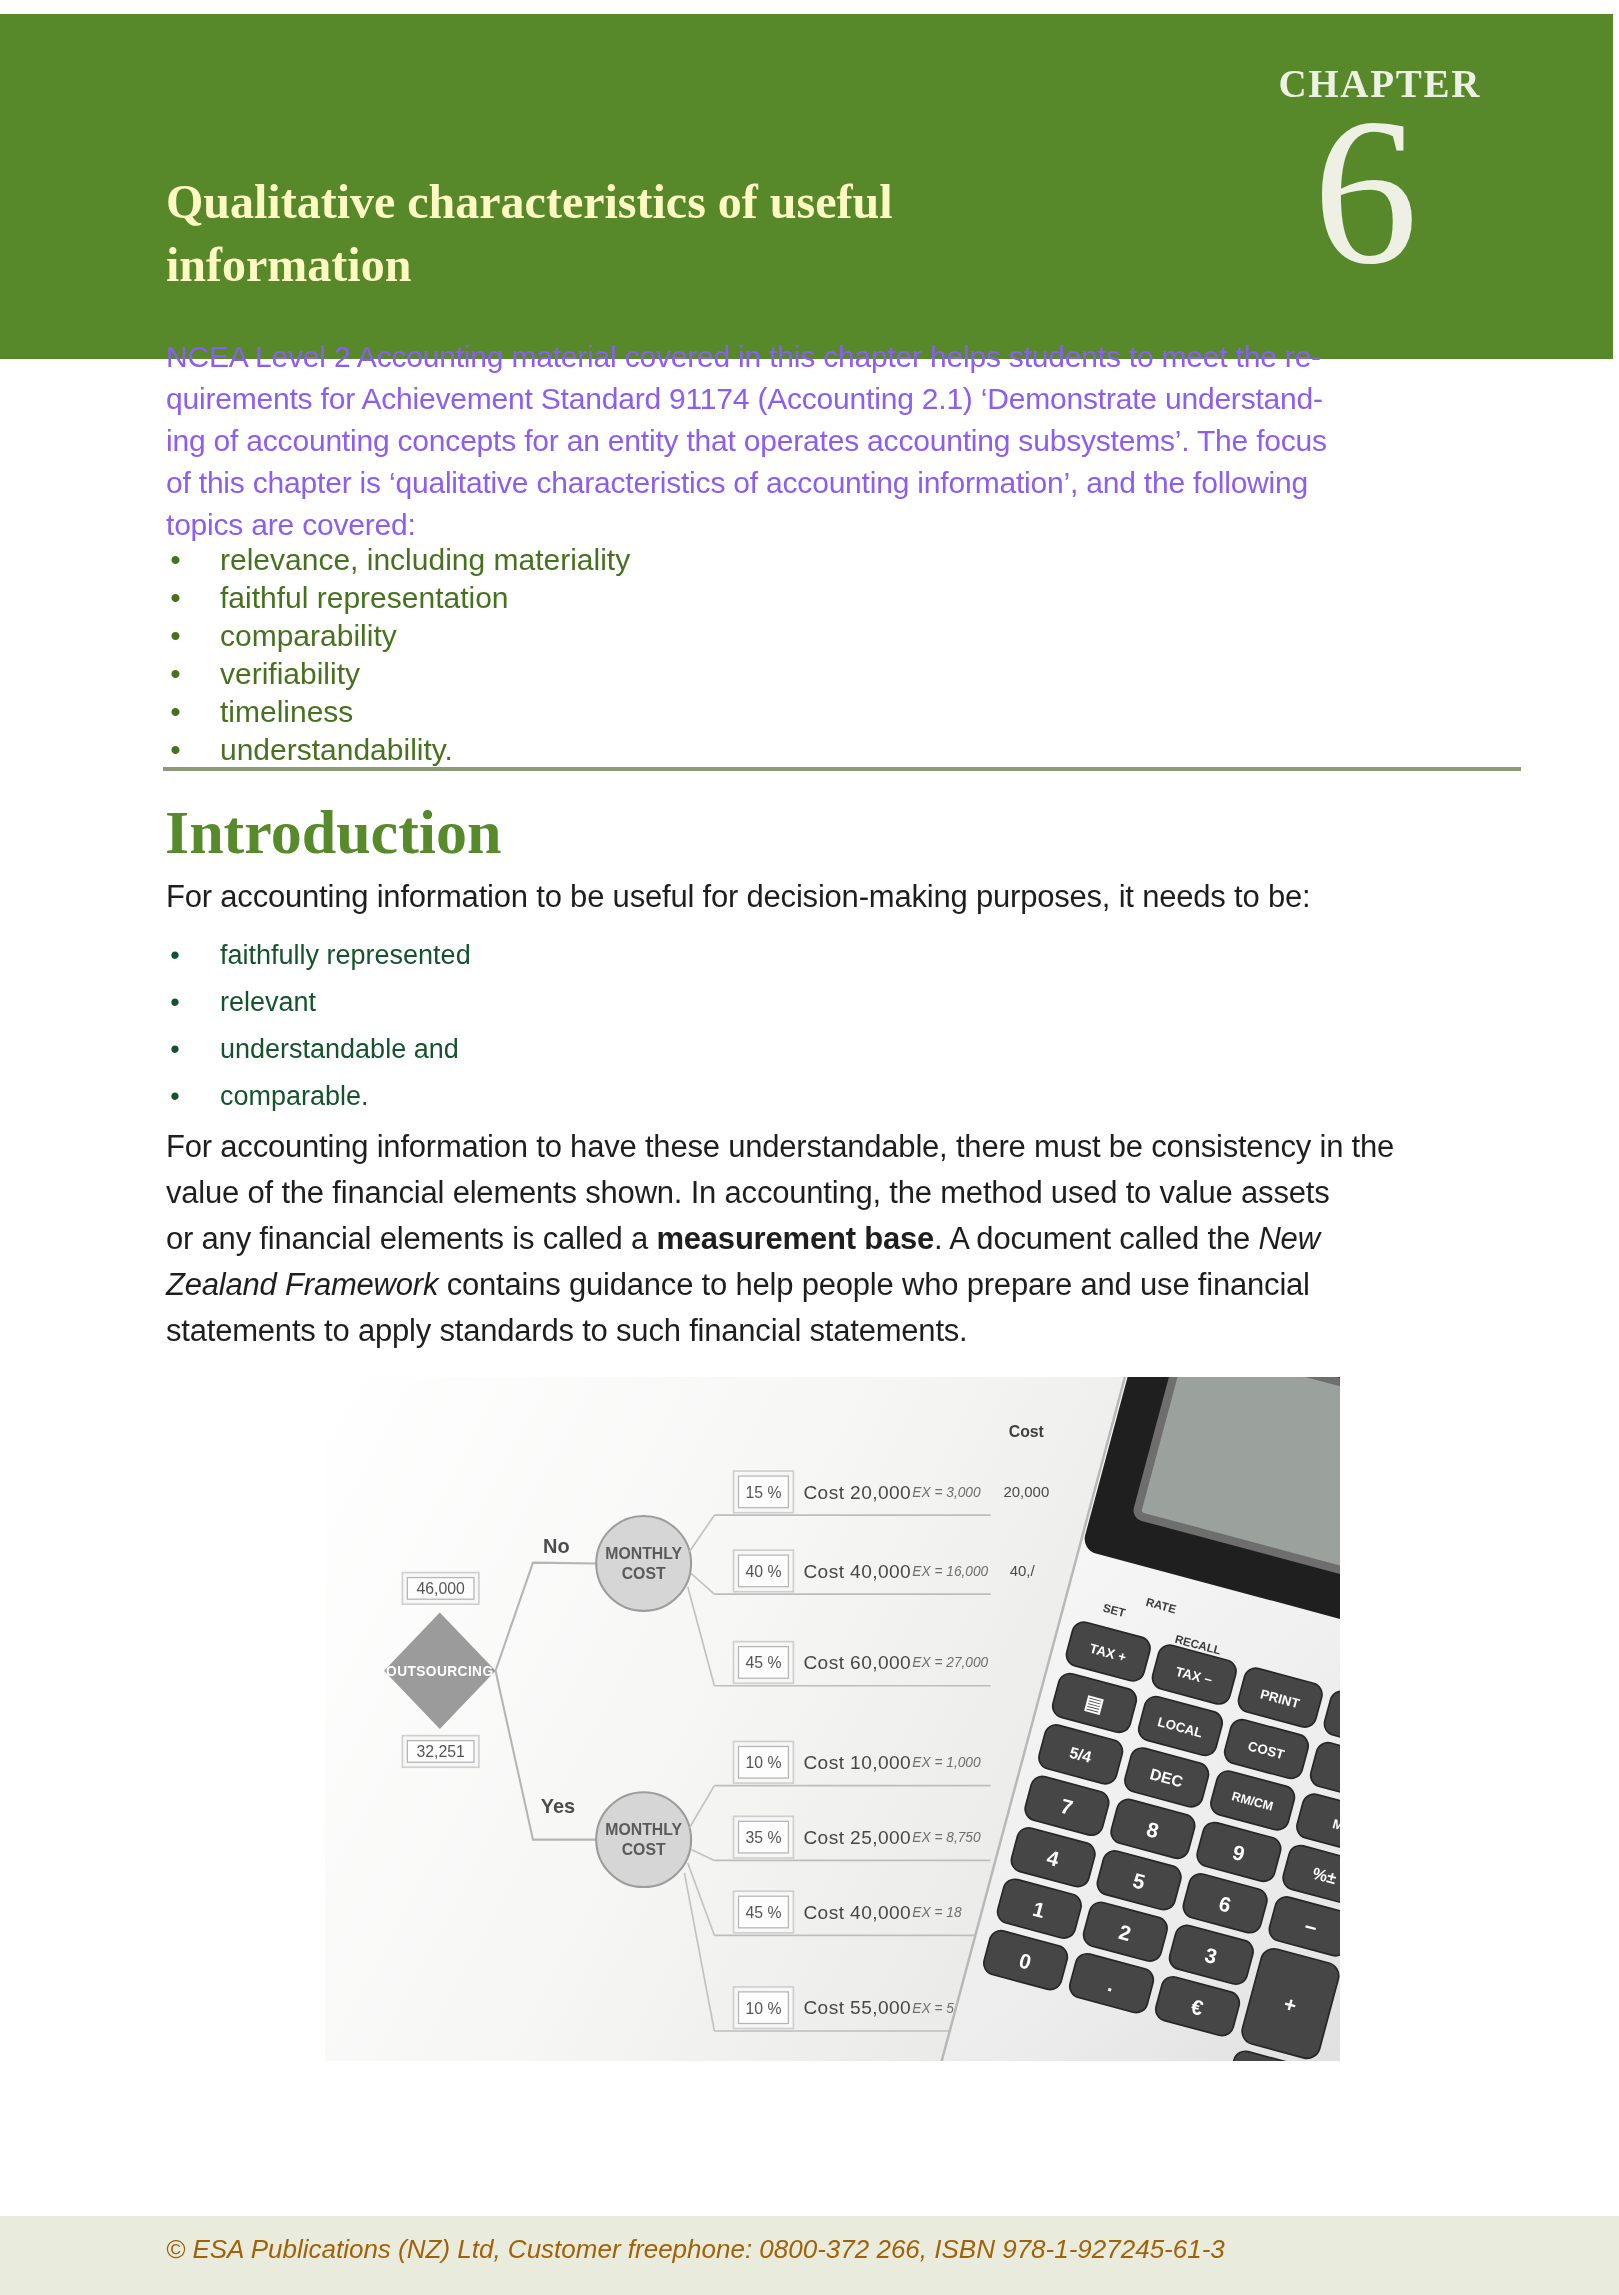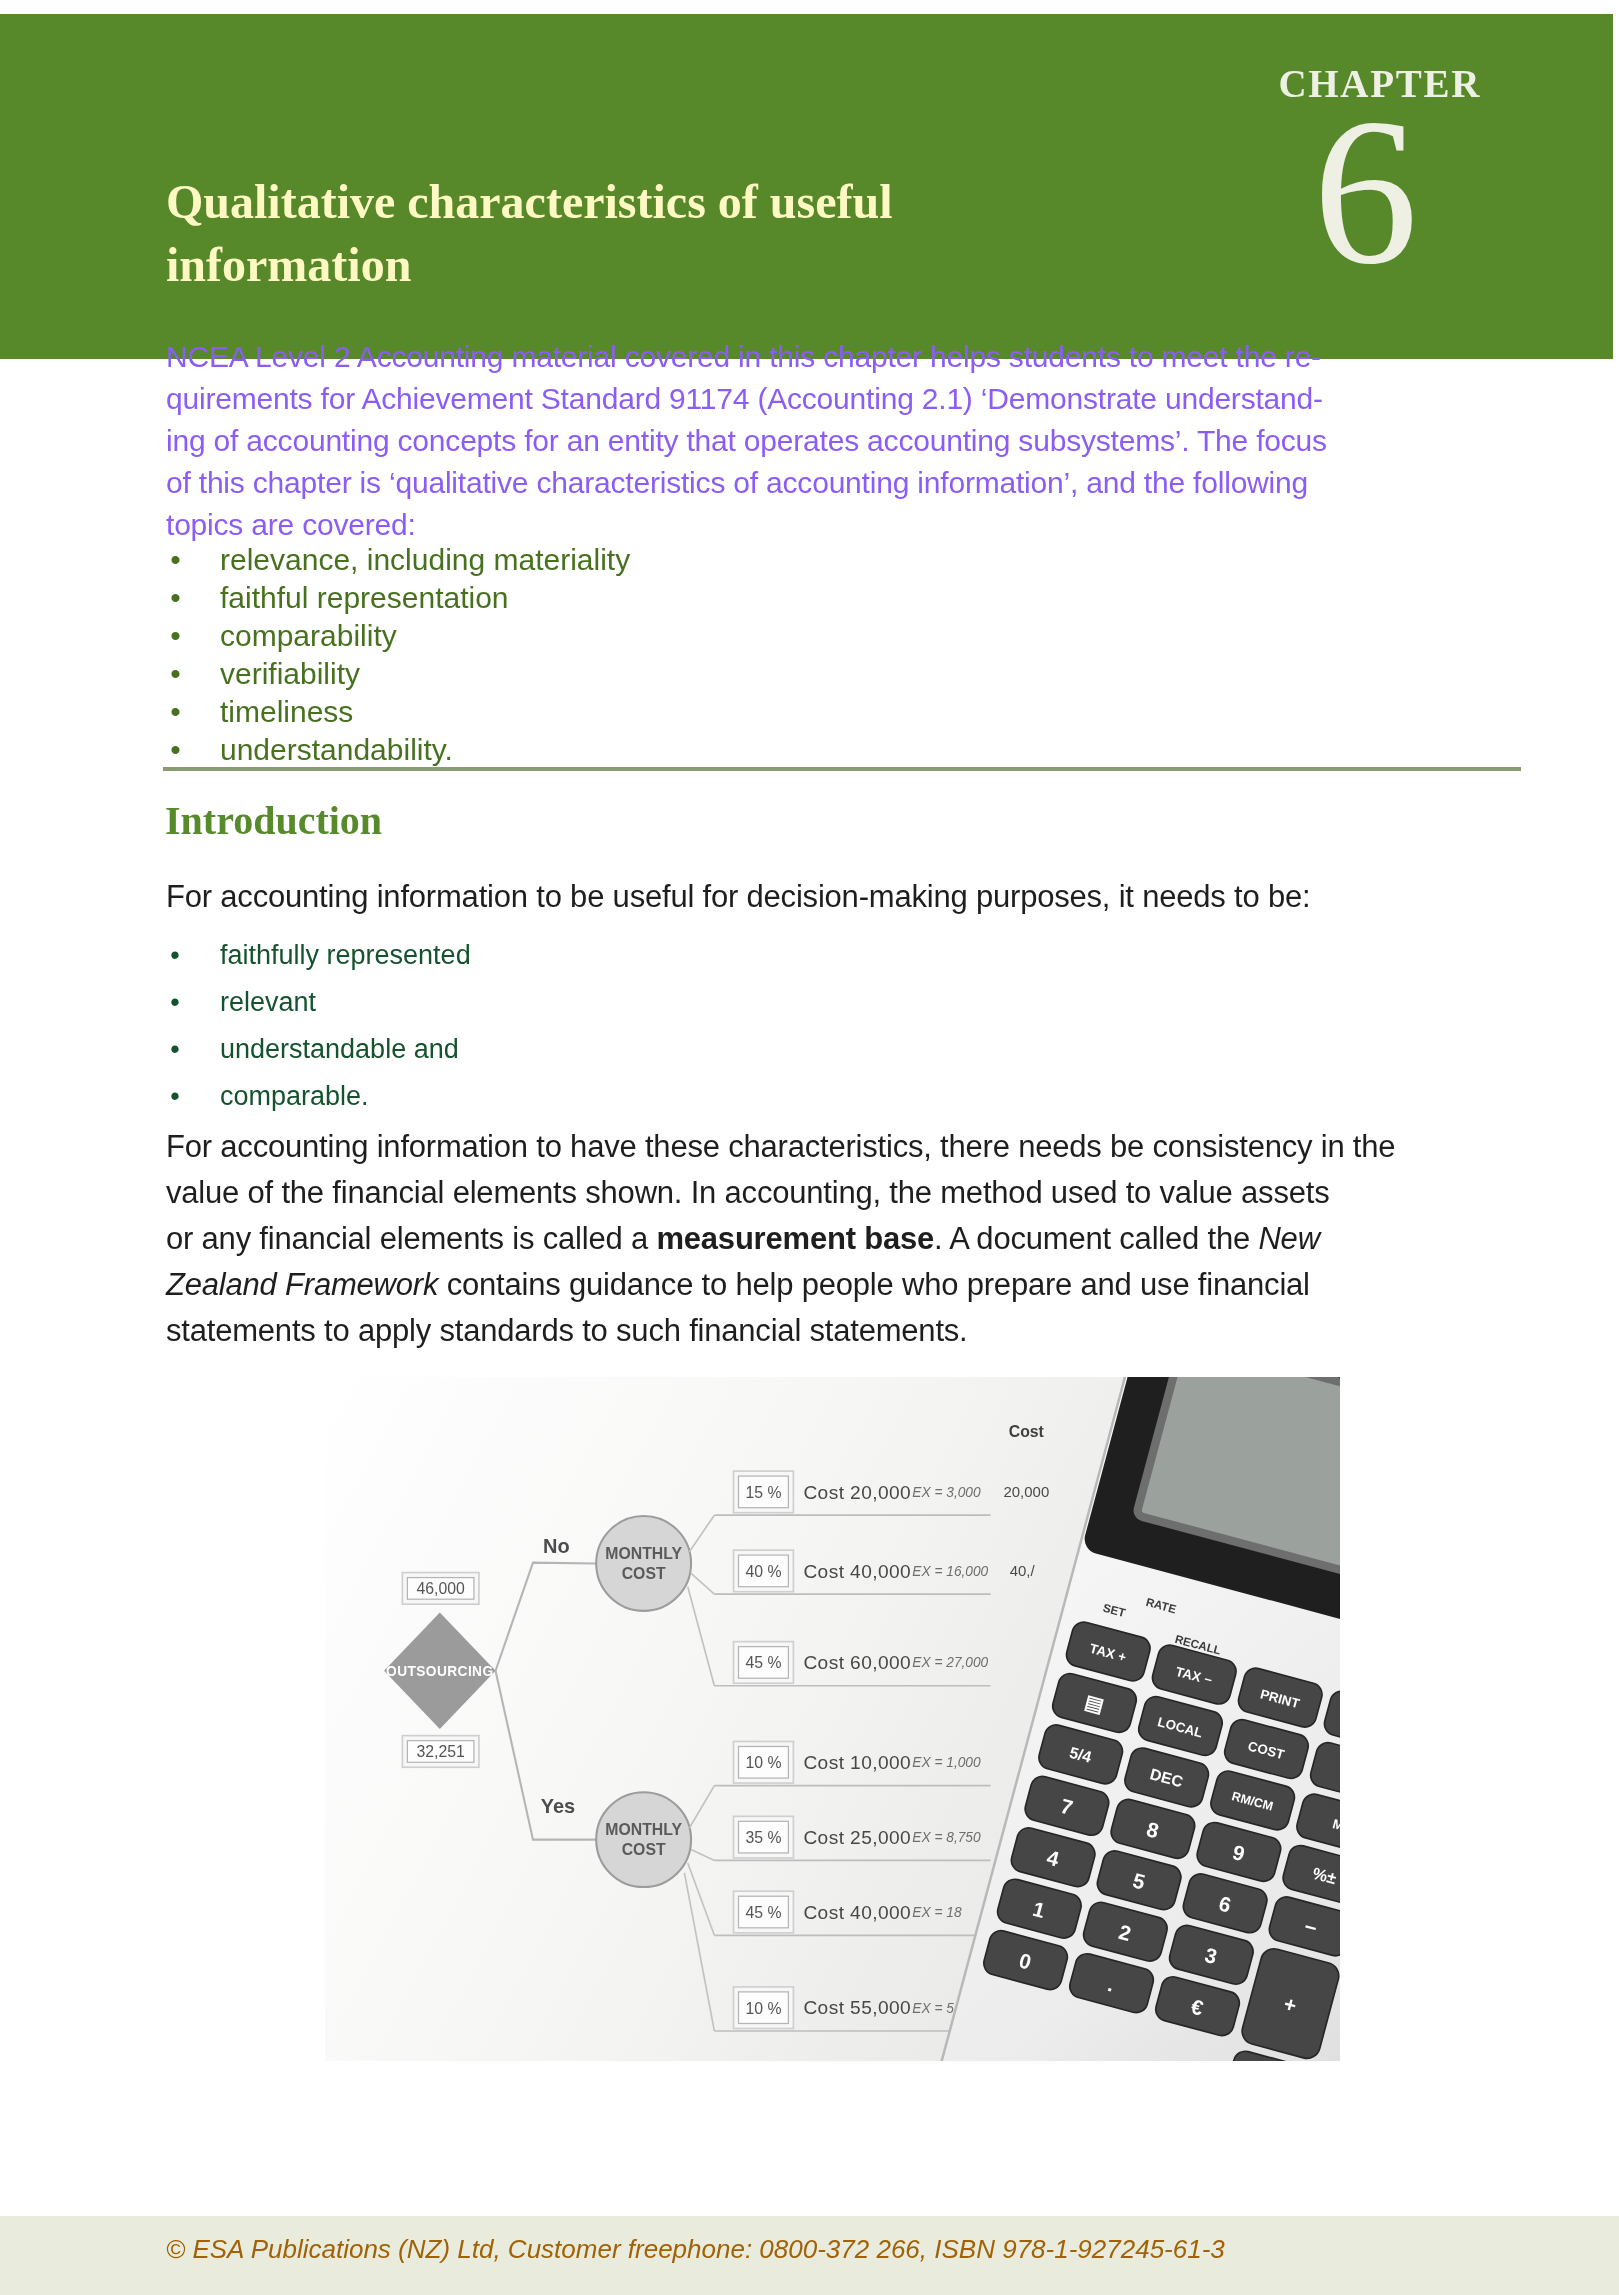--- a/index.html
+++ b/index.html
@@ -16,21 +16,21 @@
         font-family:"Liberation Serif",serif;font-weight:bold;font-size:48px;line-height:63px;}
 
   
   .para-green{position:absolute;left:166px;top:336px;color:#8b5cf6;
         font-size:30px;line-height:42px;letter-spacing:-0.2px;white-space:nowrap;}
   .topics{position:absolute;left:166px;top:541px;color:#47711F;font-size:30px;line-height:38px;}
   .bullet-row{position:relative;padding-left:54px;}
   .bullet-row::before{content:"\2022";position:absolute;left:4.2px;}
   .rule{position:absolute;left:163px;top:767px;width:1358px;height:4.2px;background:#8B9B75;}
   .intro-h{position:absolute;left:165px;top:797px;color:#578A2B;
-        font-family:"Liberation Serif",serif;font-weight:bold;font-size:40px;}
+        font-family:"Liberation Serif",serif;font-weight:bold;font-size:62px;}
   .lead{position:absolute;left:166px;top:879px;color:#1E1E1E;font-size:31px;
         letter-spacing:-0.2px;white-space:nowrap;}
   .blist{position:absolute;left:166px;top:932px;color:#14532d;font-size:27px;line-height:47px;}
   .para-black{position:absolute;left:166px;top:1124px;color:#1E1E1E;font-size:31px;
         line-height:46px;letter-spacing:-0.2px;white-space:nowrap;}
   .b{font-weight:bold;} .i{font-style:italic;}
 
   
   .figure{position:absolute;left:325px;top:1377px;width:1015px;height:684px;
         background:linear-gradient(118deg,#ffffff 0%,#f6f6f5 40%,#eaeae9 72%,#dededd 100%);}
@@ -96,21 +96,21 @@
   <div class="lead">For accounting information to be useful for decision-making purposes, it needs to be:</div>
 
   <div class="blist">
     <div class="bullet-row">faithfully represented</div>
     <div class="bullet-row">relevant</div>
     <div class="bullet-row">understandable and</div>
     <div class="bullet-row">comparable.</div>
   </div>
 
   <div class="para-black">
-    <div><span>For accounting information to have these characteristics, there needs be consistency in the</span></div>
+    <div><span>For accounting information to have these understandable, there must be consistency in the</span></div>
     <div><span>value of the financial elements shown. In accounting, the method used to value assets</span></div>
     <div><span>or any financial elements is called a </span><span class="b">measurement base</span><span>. A document called the </span><span class="i">New</span></div>
     <div><span class="i">Zealand Framework</span><span> contains guidance to help people who prepare and use financial</span></div>
     <div><span>statements to apply standards to such financial statements.</span></div>
   </div>
 
   <div class="figure">
     <svg width="1015" height="684" viewBox="0 0 1220 822">
       <defs>
         <linearGradient id="calcbody" x1="0" y1="0" x2="1" y2="1">

